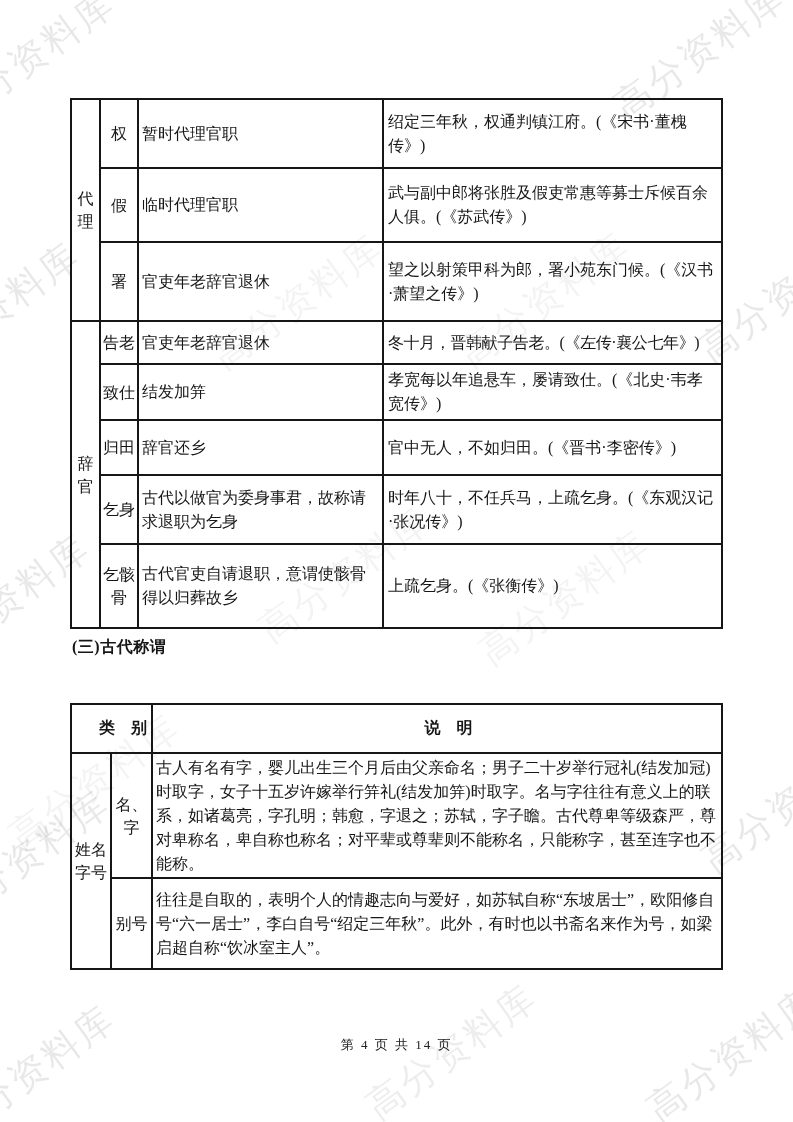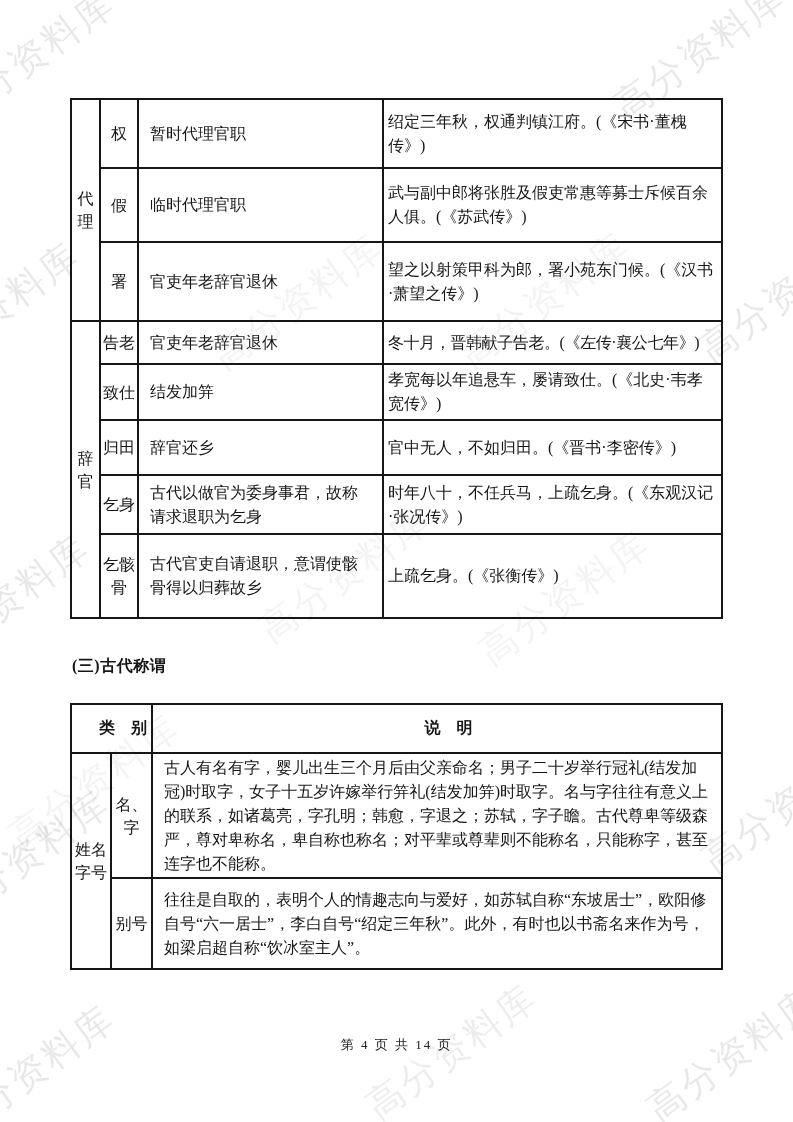--- a/index.html
+++ b/index.html
@@ -38,28 +38,28 @@
     color:#161616;
     vertical-align:middle;
     overflow:hidden;
   }
   .tbl{position:absolute;left:70px;width:651px;}
   .tbl1{top:98px;}
   .tbl2{top:703px;}
 
   .c-group{text-align:center;white-space:pre-line;line-height:23px;padding:0 1px;}
   .c-term{text-align:center;white-space:pre-line;line-height:23px;padding:0 1px;}
-  .c-desc{text-align:left;line-height:24px;padding:1px 11px;border-radius:9px;}
+  .c-desc{text-align:left;line-height:24px;padding:1px 3px;border-radius:9px;}
   .c-ex{text-align:left;line-height:24px;padding:1px 4px;}
   .nowrap{white-space:nowrap;letter-spacing:-0.4px;margin-top:7px;}
 
   .t2-head td{font-weight:bold;text-align:center;font-size:16px;padding-left:24px;}
 
   .section-heading{
-    position:absolute;left:72px;top:656px;
+    position:absolute;left:72px;top:637px;
     font-size:16px;font-weight:bold;color:#161616;
     letter-spacing:0.5px;
   }
   .footer{
     position:absolute;left:0;top:1036px;width:793px;
     text-align:center;font-size:13px;color:#222;
     letter-spacing:2px;
   }
 </style>
 </head>
@@ -122,21 +122,21 @@
       <tr style="height:56px">
         <td class="c-term">致仕</td>
         <td class="c-desc">结发加笄</td>
         <td class="c-ex">孝宽每以年追悬车，屡请致仕。(《北史·韦孝宽传》)</td>
       </tr>
       <tr style="height:55px">
         <td class="c-term">归田</td>
         <td class="c-desc">辞官还乡</td>
         <td class="c-ex">官中无人，不如归田。(《晋书·李密传》)</td>
       </tr>
-      <tr style="height:59px">
+      <tr style="height:69px">
         <td class="c-term">乞身</td>
         <td class="c-desc">古代以做官为委身事君，故称请求退职为乞身</td>
         <td class="c-ex">时年八十，不任兵马，上疏乞身。(《东观汉记·张况传》)</td>
       </tr>
       <tr style="height:84px">
         <td class="c-term">乞骸
 骨</td>
         <td class="c-desc">古代官吏自请退职，意谓使骸骨得以归葬故乡</td>
         <td class="c-ex">上疏乞身。(《张衡传》)</td>
       </tr>

